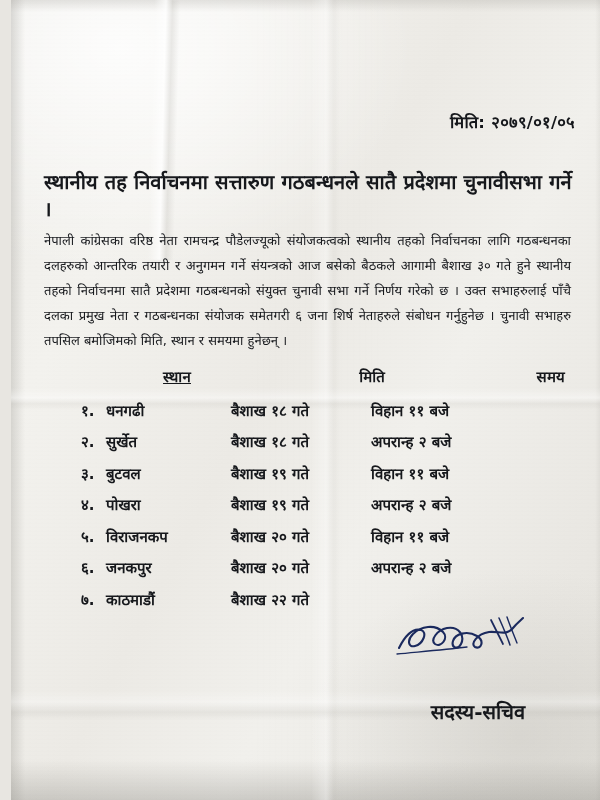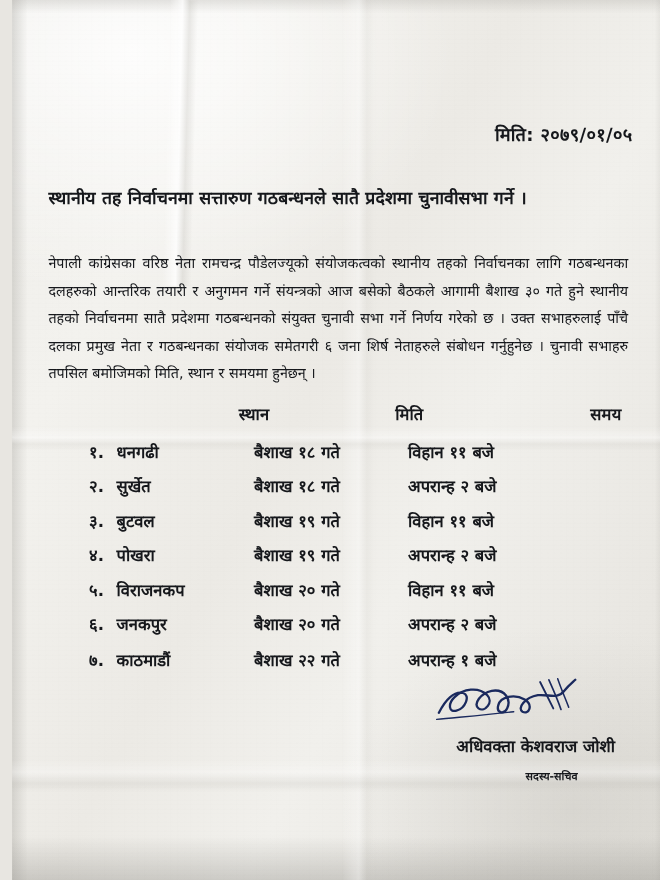--- a/index.html
+++ b/index.html
@@ -77,21 +77,21 @@
     font-weight: 700;
     letter-spacing: 0.3px;
     white-space: nowrap;
   }
 
   .subject {
     position: absolute;
     left: 33px;
     top: 168px;
     right: 36px;
-    font-size: 16px;
+    font-size: 20px;
     font-weight: 700;
     letter-spacing: 0.1px;
   }
 
   .body-para {
     position: absolute;
     left: 33px;
     top: 228px;
     width: 527px;
     font-size: 13px;
@@ -109,21 +109,21 @@
   }
   .schedule-head {
     display: grid;
     grid-template-columns: 150px 140px 180px;
     font-size: 15px;
     font-weight: 700;
     margin-bottom: 8px;
     padding-left: 14px;
   }
   .schedule-head span { letter-spacing: 0.2px; }
-  .sched-col-place { text-align: right; padding-left: 14px; }
+  .sched-col-place { text-align: center; padding-left: 14px; text-decoration: underline; }
   .sched-col-date { text-align: right; }
   .sched-col-time { text-align: right; }
 
   .schedule-row {
     display: grid;
     grid-template-columns: 150px 140px 180px;
     font-size: 15px;
     font-weight: 600;
     height: 31.5px;
     align-items: center;
@@ -145,21 +145,21 @@
     right: 52px;
     top: 668px;
     font-size: 15px;
     font-weight: 700;
     white-space: nowrap;
   }
   .sign-role {
     position: absolute;
     right: 86px;
     top: 698px;
-    font-size: 10px;
+    font-size: 20px;
     font-weight: 700;
     white-space: nowrap;
   }
 
   .grain {
     position: absolute;
     inset: 0;
     pointer-events: none;
     opacity: 0.35;
     background-image:
@@ -249,33 +249,31 @@
         <span>बैशाख २० गते</span>
         <span>अपरान्ह २ बजे</span>
       </div>
 
       <div class="schedule-row">
         <span class="cell-place">
           <span class="cell-num">७.</span>
           <span>काठमाडौं</span>
         </span>
         <span>बैशाख २२ गते</span>
-        <span>अपरान्ह १ बजे</span>
       </div>
     </div>
 
     <div class="signature">
       <svg width="130" height="48" viewBox="0 0 130 48" fill="none" xmlns="http://www.w3.org/2000/svg">
         <path d="M4 34 C10 22, 18 14, 26 16 C33 18, 28 30, 20 32 C13 34, 12 26, 18 20 C26 12, 40 10, 48 18 C54 24, 46 34, 40 30 C35 26, 42 16, 52 14 C64 12, 70 22, 66 30 C63 36, 56 34, 58 27 C60 20, 72 16, 82 22 C90 27, 86 36, 80 33 C75 30, 82 20, 94 18 C104 17, 112 22, 118 14 C122 9, 126 6, 128 4" stroke="#1b2a5e" stroke-width="2.1" stroke-linecap="round" stroke-linejoin="round"></path>
         <path d="M96 6 C100 14, 104 22, 108 30" stroke="#1b2a5e" stroke-width="1.7" stroke-linecap="round"></path>
         <path d="M104 4 C108 13, 112 22, 115 31" stroke="#1b2a5e" stroke-width="1.5" stroke-linecap="round"></path>
         <path d="M112 3 C115 12, 119 21, 122 29" stroke="#1b2a5e" stroke-width="1.4" stroke-linecap="round"></path>
         <path d="M2 40 C22 38, 48 36, 72 33" stroke="#1b2a5e" stroke-width="1.3" stroke-linecap="round"></path>
       </svg>
     </div>
 
-    <div class="sign-name">अधिवक्ता केशवराज जोशी</div>
     <div class="sign-role">सदस्य-सचिव</div>
 
   </div>
 
   <div class="grain"></div>
 </div>
 
 </body></html>

